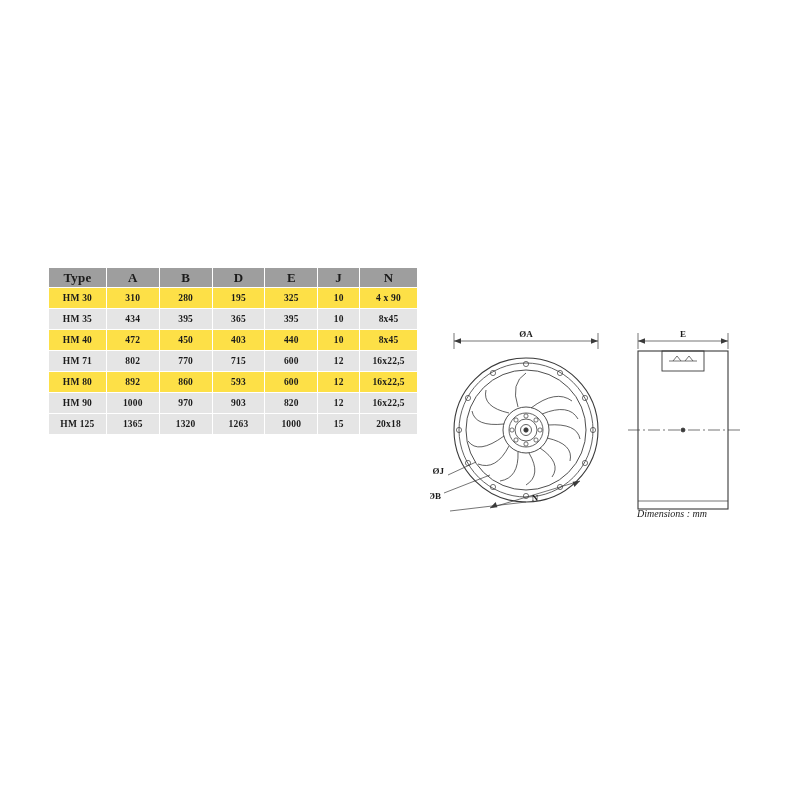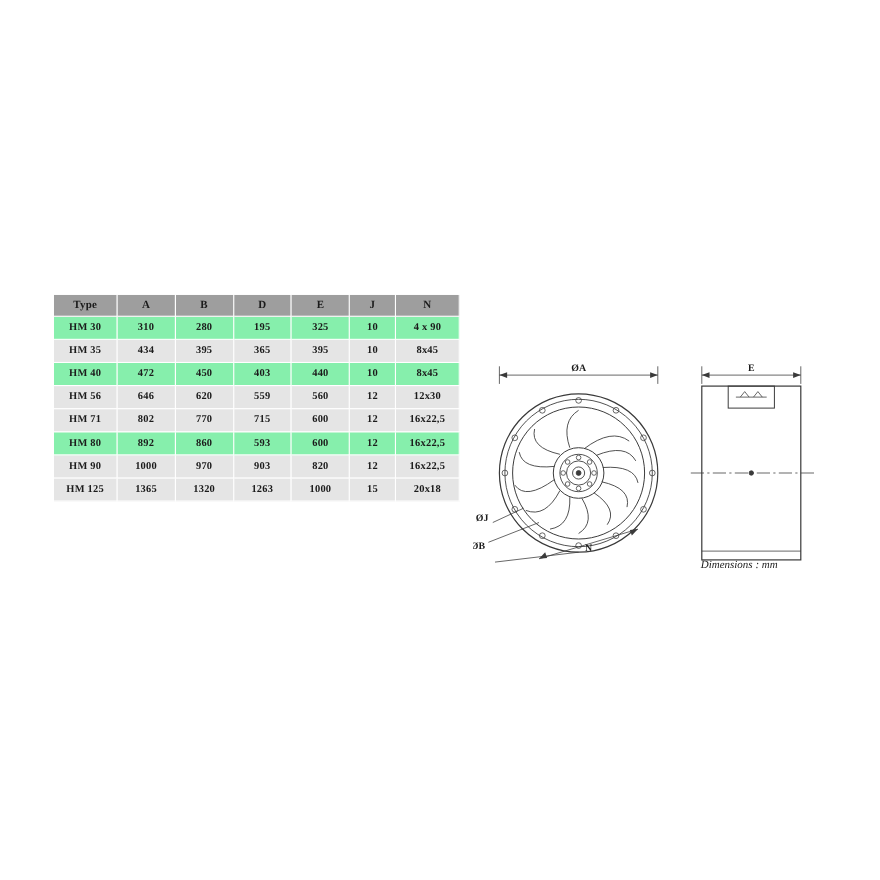--- a/index.html
+++ b/index.html
@@ -39,25 +39,25 @@
     text-align: center;
     padding: 0;
     height: 20px;
     line-height: 20px;
     font-weight: bold;
     letter-spacing: 0.2px;
   }
   table.dims thead th {
     background: #9e9e9e;
     color: #1b1b1b;
-    font-size: 10px;
+    font-size: 13px;
     height: 19px;
     line-height: 19px;
   }
-  table.dims tbody tr.odd td { background: #86efac; }
+  table.dims tbody tr.odd td { background: #fde047; }
   table.dims tbody tr.even td { background: #e5e5e5; }
 
   col.c-type { width: 58px; }
   col.c-a    { width: 53px; }
   col.c-b    { width: 53px; }
   col.c-d    { width: 53px; }
   col.c-e    { width: 53px; }
   col.c-j    { width: 42px; }
   col.c-n    { width: 58px; }
 
@@ -132,29 +132,20 @@
         <tr class="odd">
           <td>HM 40</td>
           <td>472</td>
           <td>450</td>
           <td>403</td>
           <td>440</td>
           <td>10</td>
           <td>8x45</td>
         </tr>
         <tr class="even">
-          <td>HM 56</td>
-          <td>646</td>
-          <td>620</td>
-          <td>559</td>
-          <td>560</td>
-          <td>12</td>
-          <td>12x30</td>
-        </tr>
-        <tr class="even">
           <td>HM 71</td>
           <td>802</td>
           <td>770</td>
           <td>715</td>
           <td>600</td>
           <td>12</td>
           <td>16x22,5</td>
         </tr>
         <tr class="odd">
           <td>HM 80</td>

